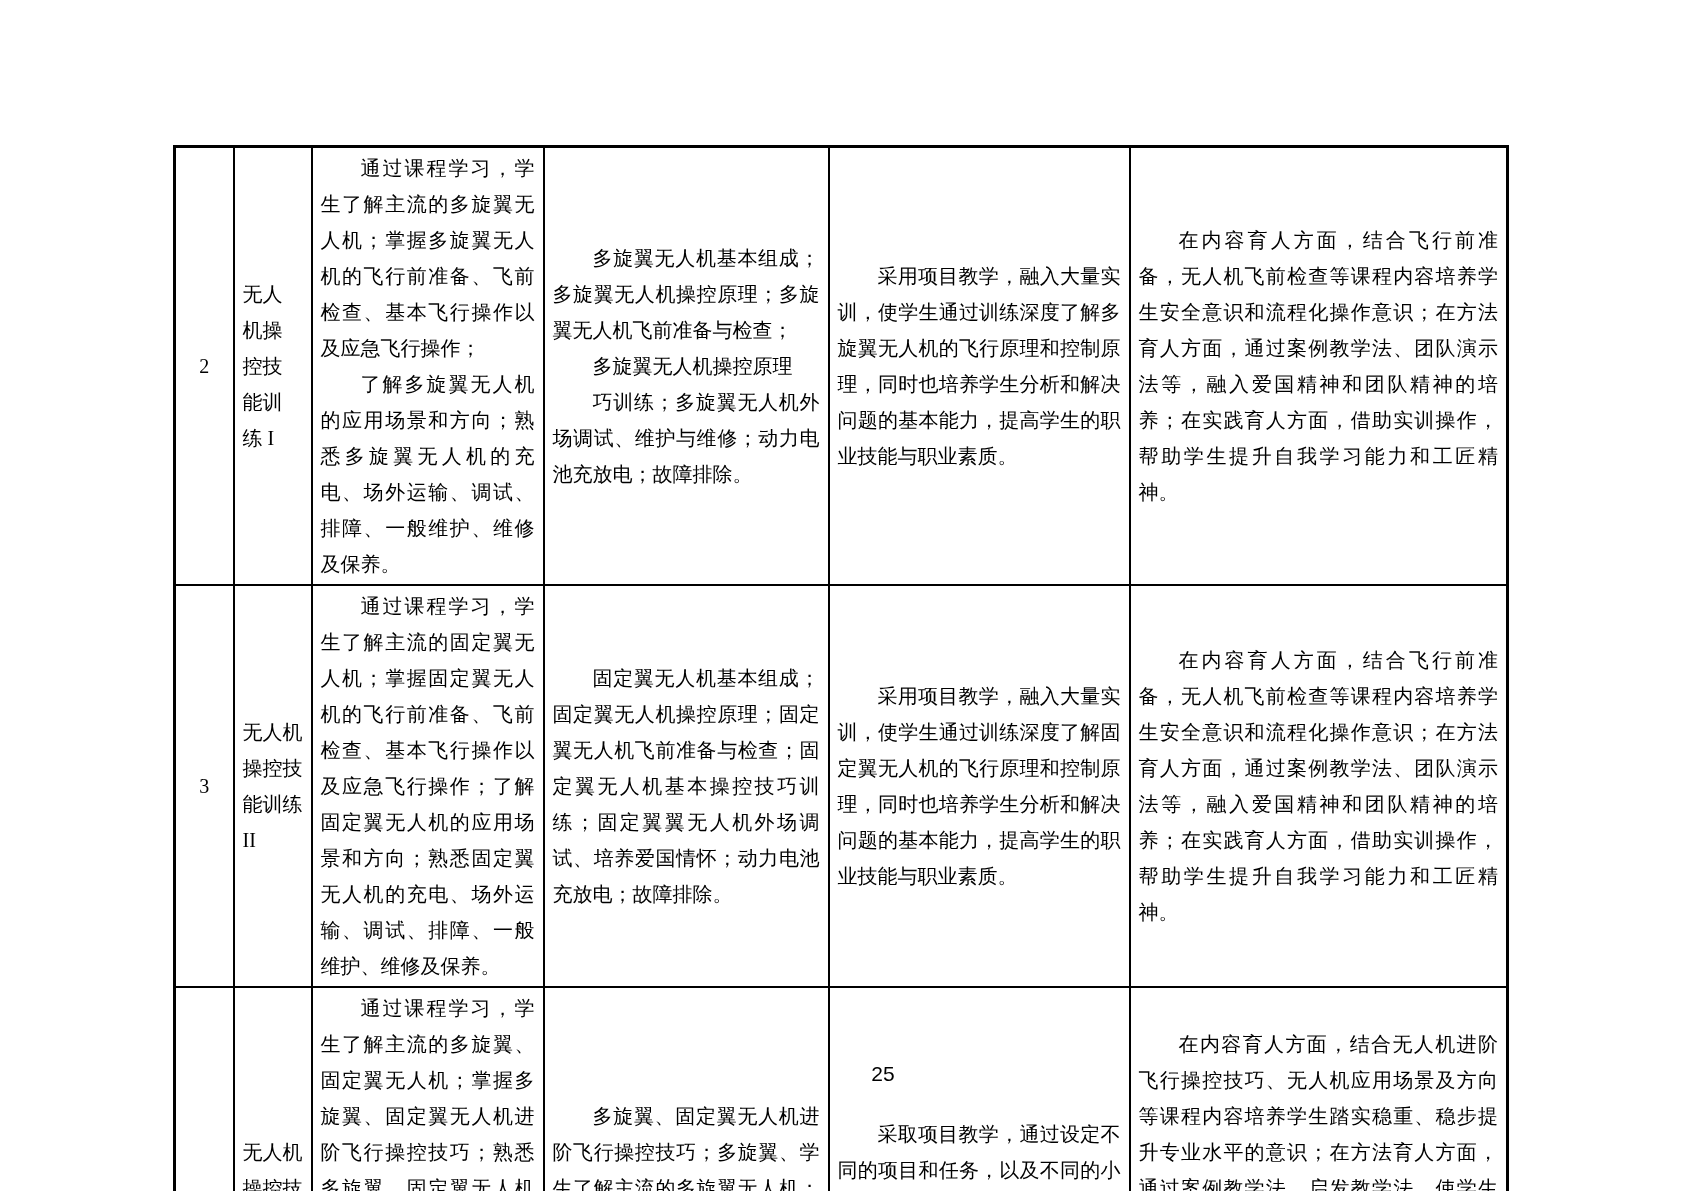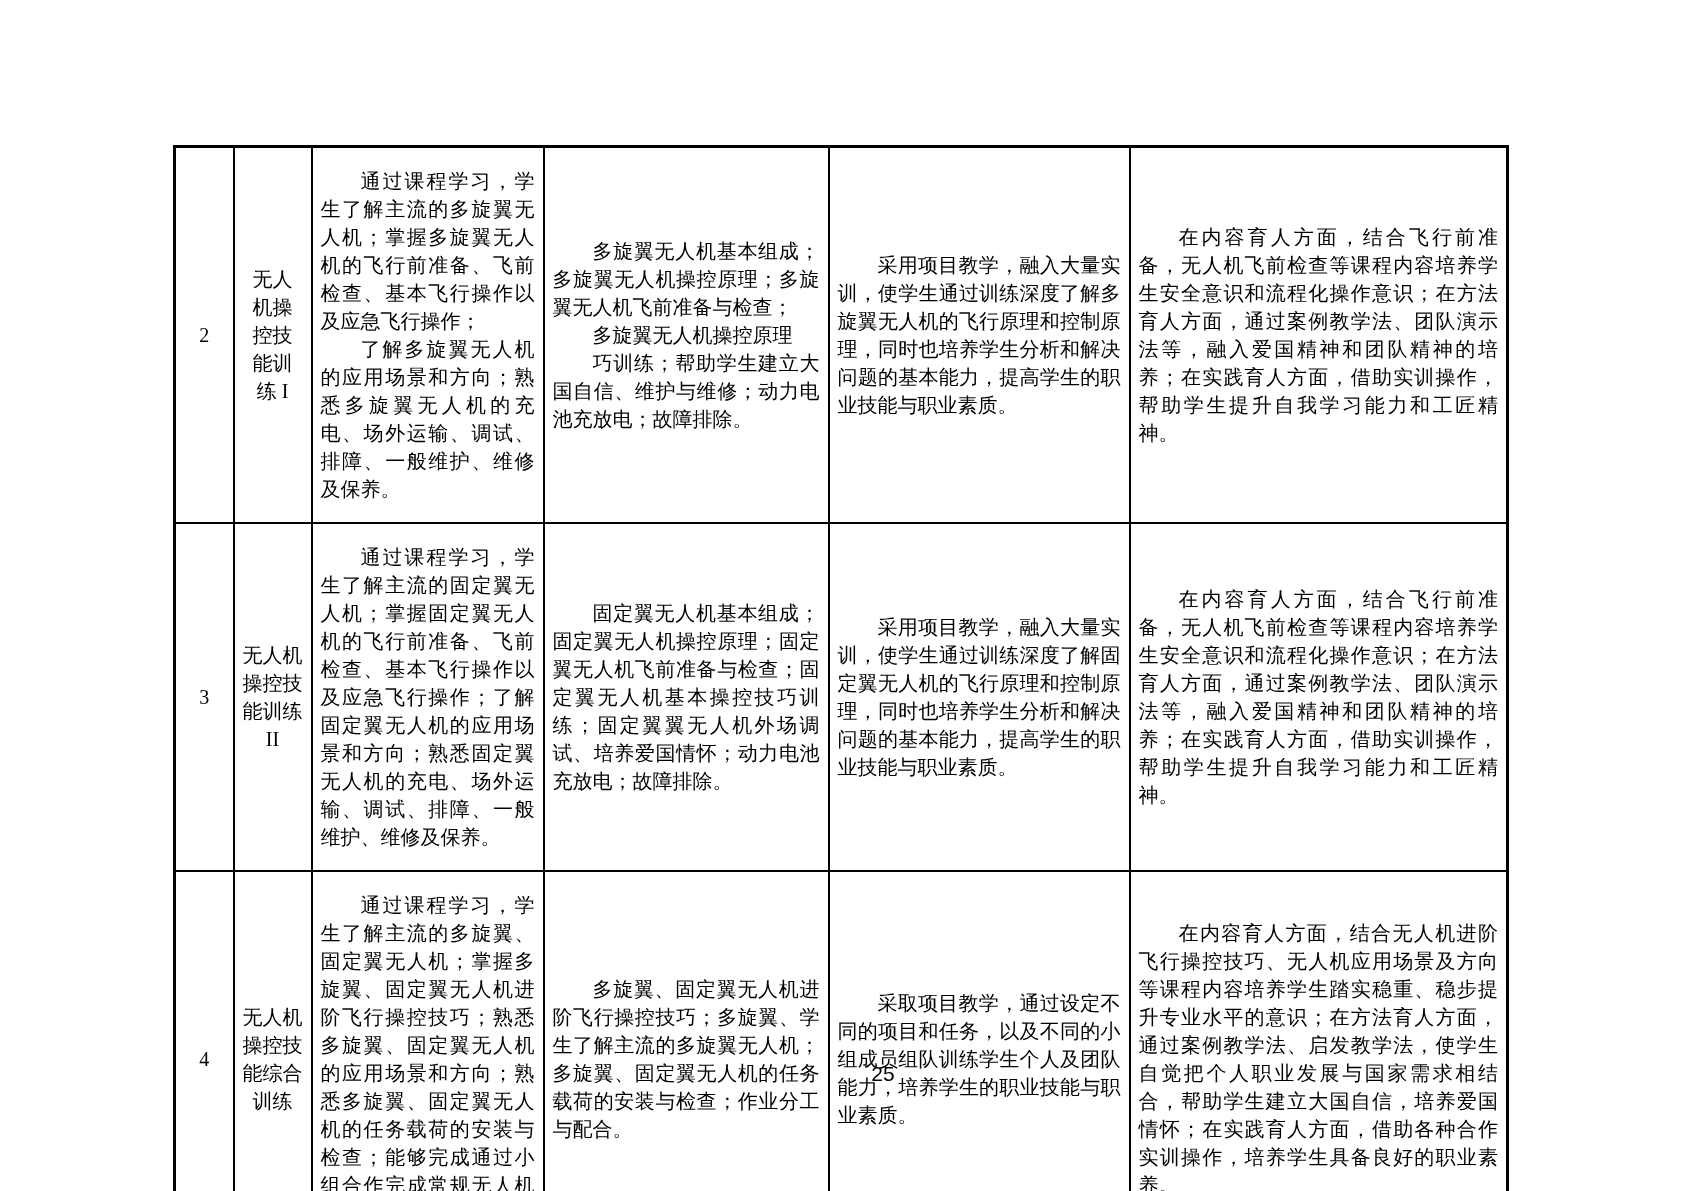--- a/index.html
+++ b/index.html
@@ -22,30 +22,30 @@
     top: 145px;
     width: 1333px;
     table-layout: fixed;
     border-collapse: collapse;
     border: 3px solid #000000;
   }
   table.course-table td {
     border: 2px solid #000000;
     vertical-align: middle;
     font-size: 20px;
-    line-height: 28px;
-    padding: 19px 8px;
+    line-height: 36px;
+    padding: 2px 8px;
   }
   td.cell-num {
     text-align: center;
     padding: 0;
   }
   td.cell-course {
     white-space: pre-line;
-    text-align: center;
+    text-align: left;
     padding: 0 2px 0 6px;
   }
   td.cell-paras p {
     margin: 0;
     text-indent: 2em;
     text-align: justify;
     text-justify: inter-ideograph;
   }
   .page-number {
     position: absolute;
@@ -81,21 +81,21 @@
 控技
 能训
 练 I</td>
         <td class="cell-paras">
             <p>通过课程学习，学生了解主流的多旋翼无人机；掌握多旋翼无人机的飞行前准备、飞前检查、基本飞行操作以及应急飞行操作；</p>
             <p>了解多旋翼无人机的应用场景和方向；熟悉多旋翼无人机的充电、场外运输、调试、排障、一般维护、维修及保养。</p>
           </td>
         <td class="cell-paras">
             <p>多旋翼无人机基本组成；多旋翼无人机操控原理；多旋翼无人机飞前准备与检查；</p>
             <p>多旋翼无人机操控原理</p>
-            <p>巧训练；帮助学生建立大国自信、维护与维修；动力电池充放电；故障排除。</p>
+            <p>巧训练；多旋翼无人机外场调试、维护与维修；动力电池充放电；故障排除。</p>
           </td>
         <td class="cell-paras">
             <p>采用项目教学，融入大量实训，使学生通过训练深度了解多旋翼无人机的飞行原理和控制原理，同时也培养学生分析和解决问题的基本能力，提高学生的职业技能与职业素质。</p>
           </td>
         <td class="cell-paras">
             <p>在内容育人方面，结合飞行前准备，无人机飞前检查等课程内容培养学生安全意识和流程化操作意识；在方法育人方面，通过案例教学法、团队演示法等，融入爱国精神和团队精神的培养；在实践育人方面，借助实训操作，帮助学生提升自我学习能力和工匠精神。</p>
           </td>
       </tr>
       <tr style="height:280px">
         <td class="cell-num">3</td>

